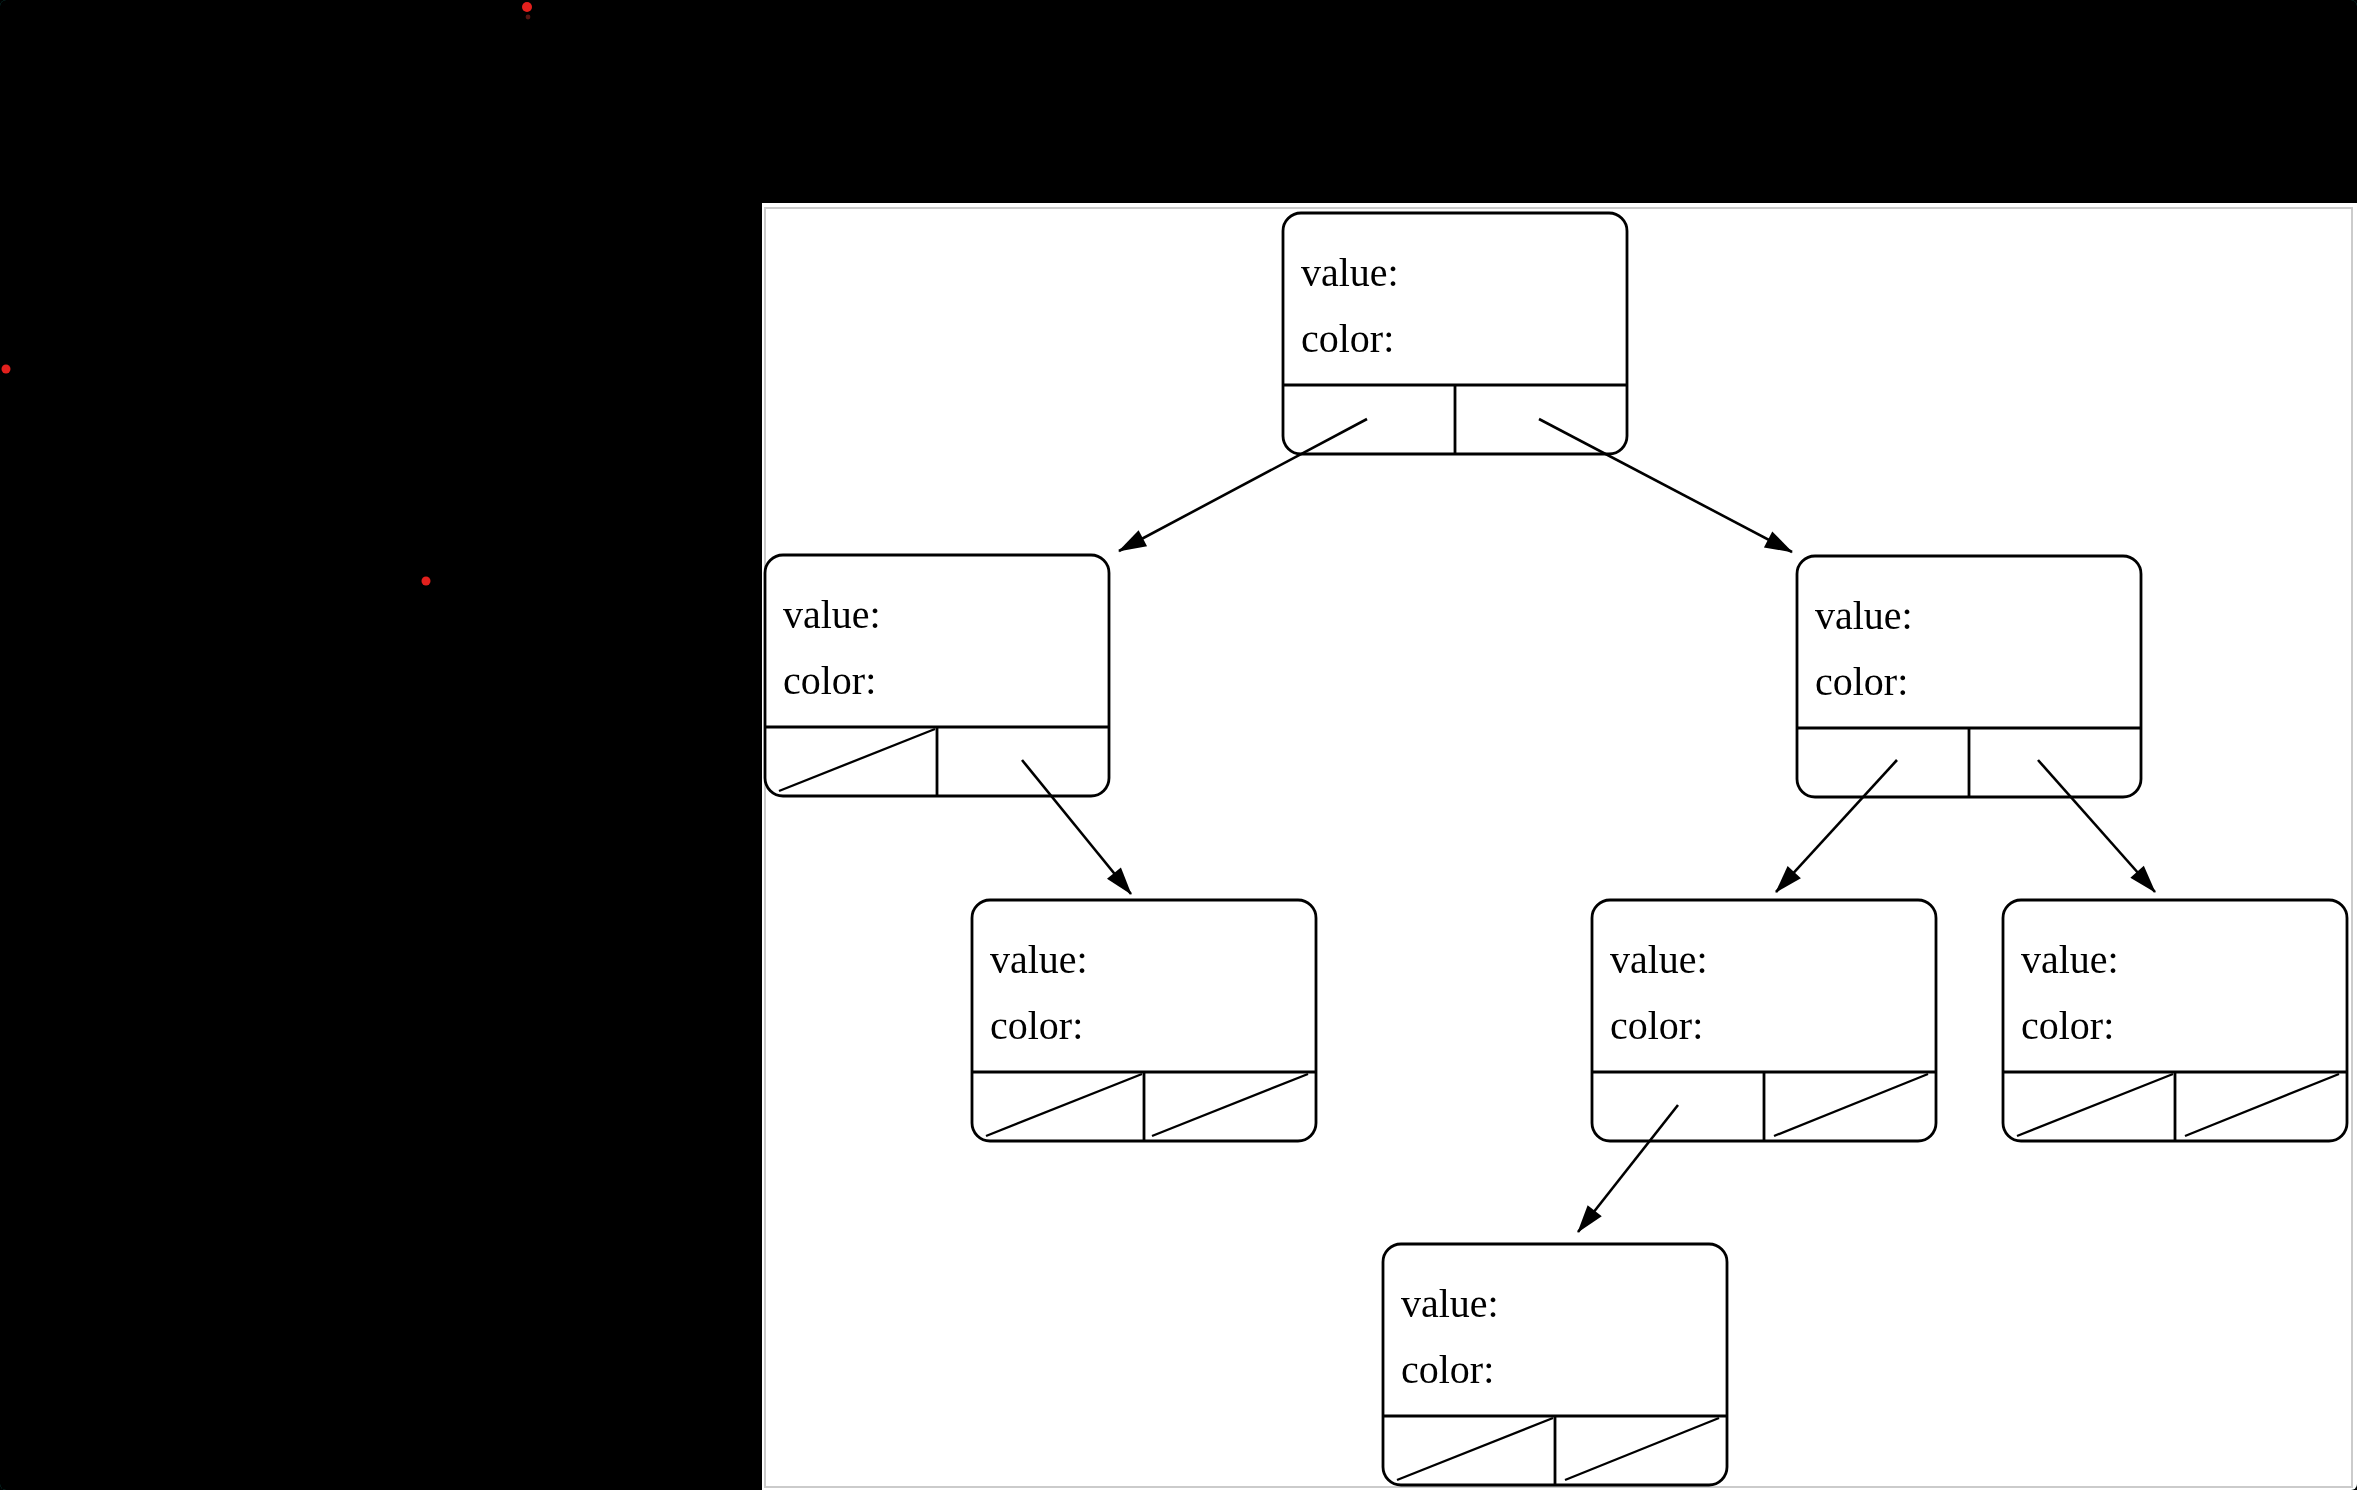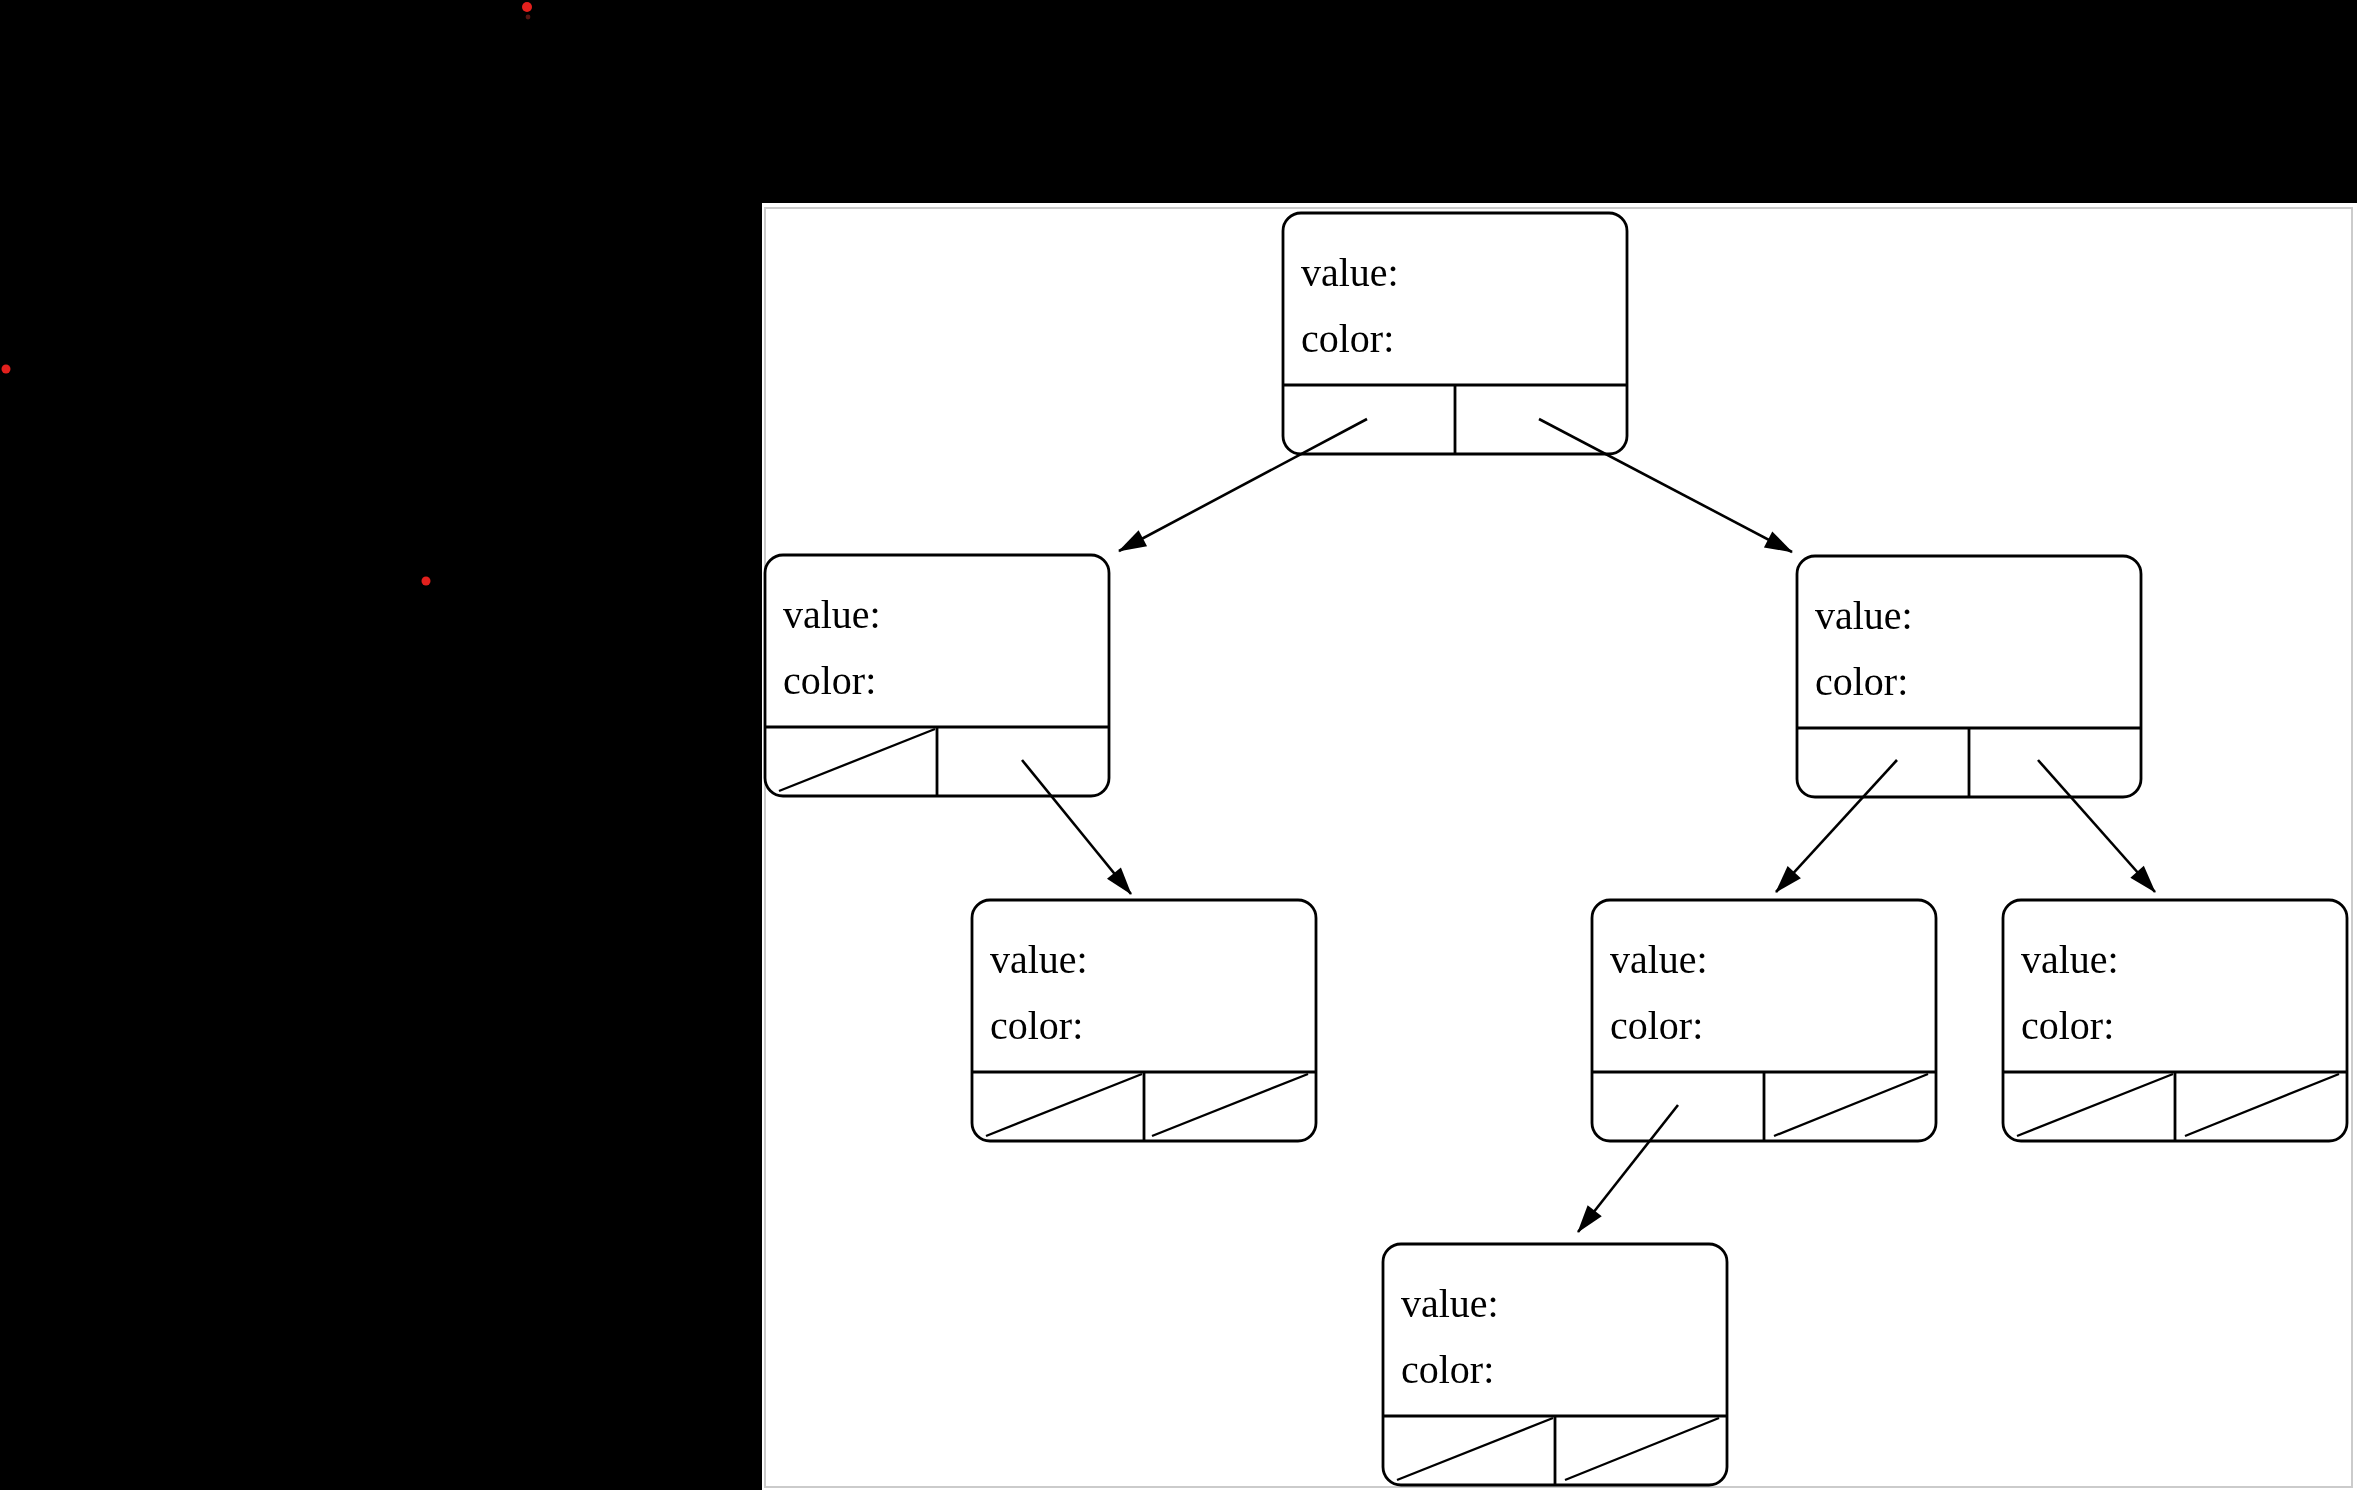--- a/index.html
+++ b/index.html
@@ -1,16 +1,16 @@
 <!DOCTYPE html>
 <html><head>
 <meta charset="utf-8">
 <style>
   html, body { margin: 0; padding: 0; background: #000; }
-  .stage { position: relative; width: 2357px; height: 1490px; overflow: hidden; background: #0f766e; }
+  .stage { position: relative; width: 2357px; height: 1490px; overflow: hidden; background: #0f766e; border-radius: 6px; }
   svg { display: block; }
   .node-box   { fill: #ffffff; stroke: #000000; stroke-width: 2.8; }
   .divider    { stroke: #000000; stroke-width: 2.8; }
   .null-slash { stroke: #000000; stroke-width: 2.3; }
   .arrow      { stroke: #000000; stroke-width: 2.6; }
   .node-label { font-family: "Liberation Serif", serif; font-size: 40px; fill: #000000; }
   .panel-edge { fill: none; stroke: #cbcbcb; stroke-width: 2; }
 </style>
 </head>
 <body>

